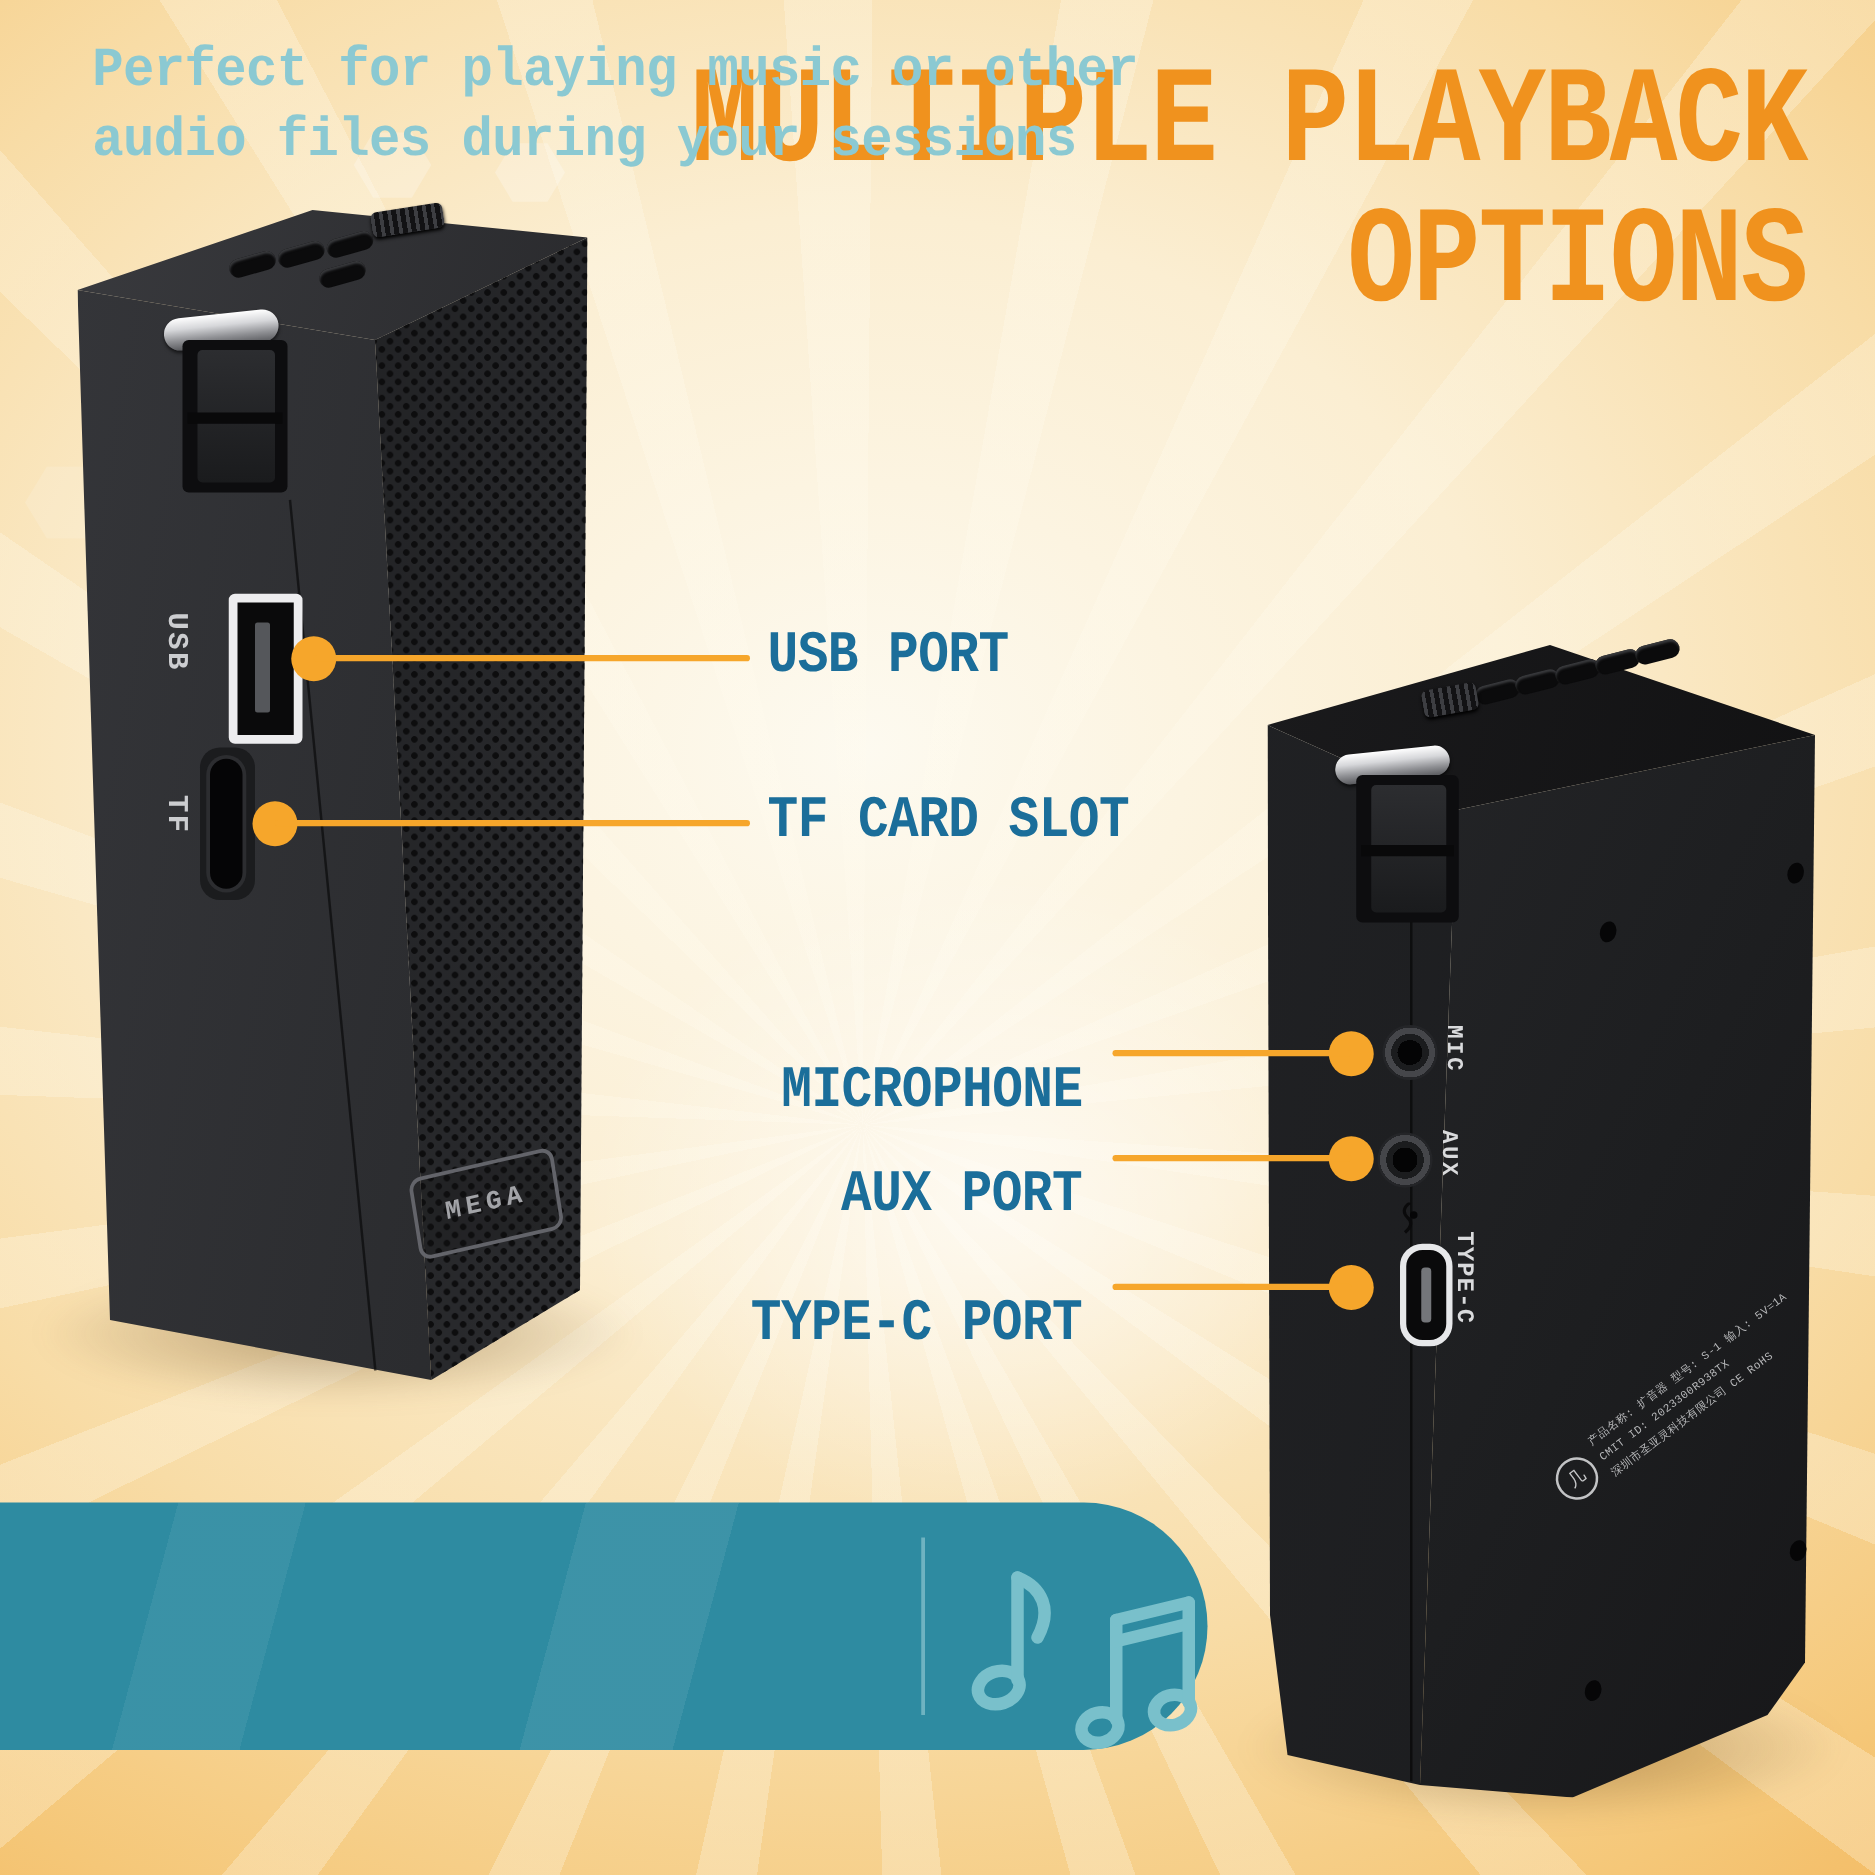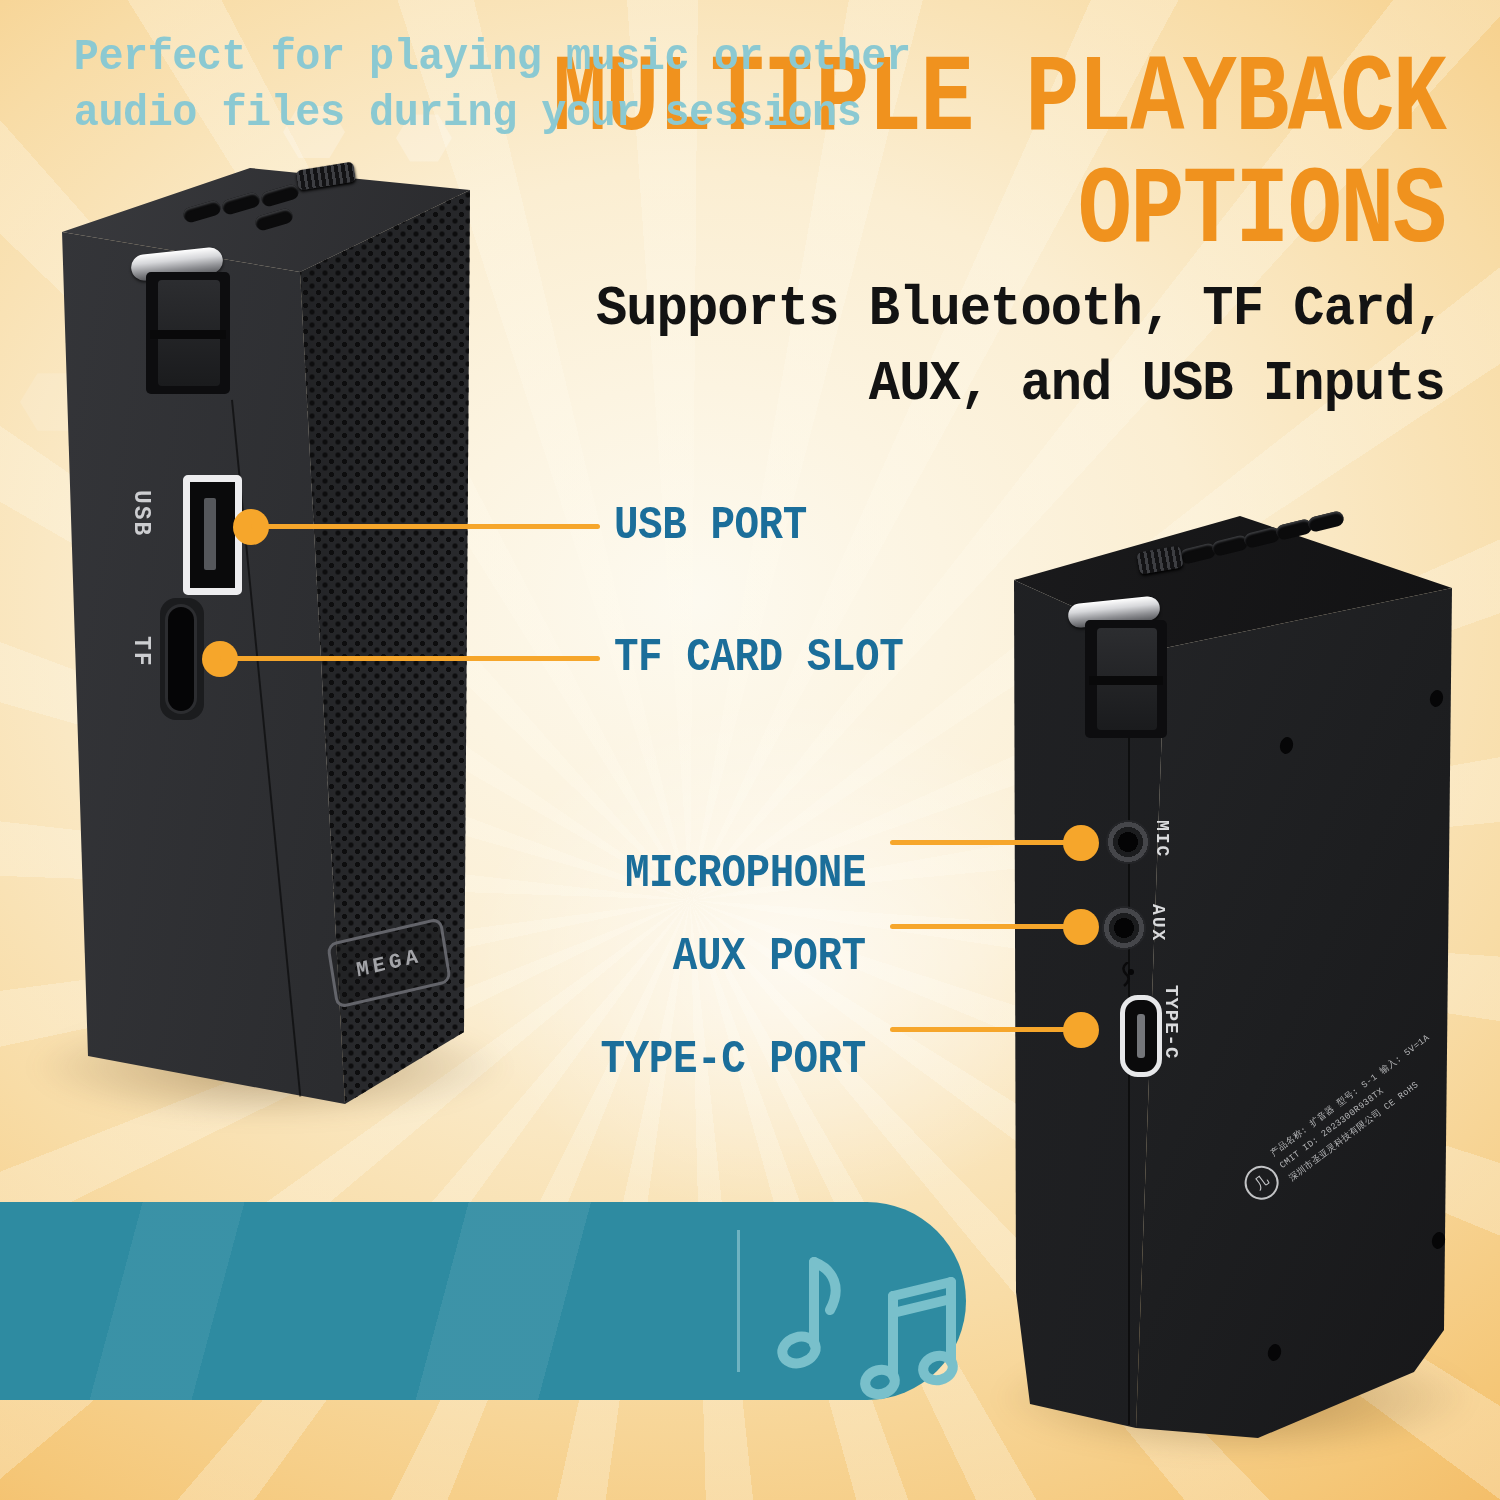--- a/index.html
+++ b/index.html
@@ -73,24 +73,20 @@
   <div class="rays"></div>
   <div class="glow"></div>
   <div class="hex" style="left:283px;top:103px;width:62px;height:58px;"></div>
   <div class="hex" style="left:396px;top:112px;width:56px;height:52px;"></div>
   <div class="hex" style="left:20px;top:370px;width:70px;height:64px;opacity:.3;"></div>
 
   <div class="title">
     <span class="tline">MULTIPLE PLAYBACK</span>
     <span class="tline">OPTIONS</span>
   </div>
-  <div class="subtitle">
-    <span class="sline">Supports Bluetooth, TF Card,</span>
-    <span class="sline">AUX, and USB Inputs</span>
-  </div>
 
   <div>
     <div class="shadow" style="left:30px;top:1012px;width:480px;height:110px;"></div>
 
     <div class="face" style="clip-path:polygon(62px 232px,250px 168px,470px 190px,300px 272px);
          background:linear-gradient(105deg,#3c3d41,#1a1a1c 55%,#0c0c0d);"></div>
 
     <div class="pill" style="left:183px;top:204px;width:38px;height:15px;transform:rotate(-16deg);"></div>
     <div class="pill" style="left:222px;top:196px;width:38px;height:15px;transform:rotate(-16deg);"></div>
     <div class="pill" style="left:261px;top:188px;width:38px;height:15px;transform:rotate(-16deg);"></div>

